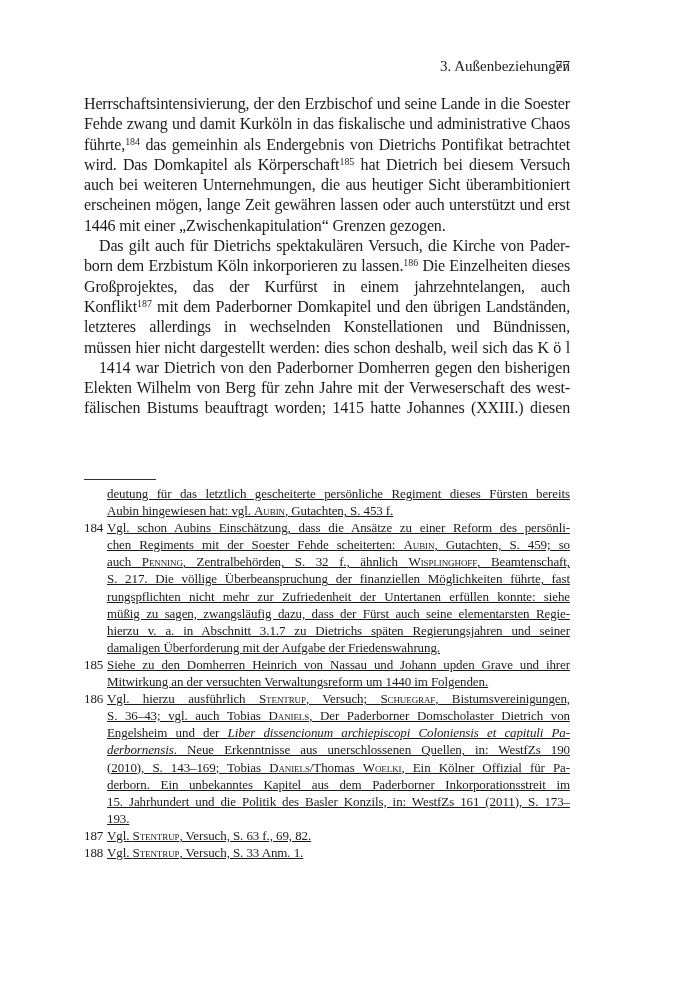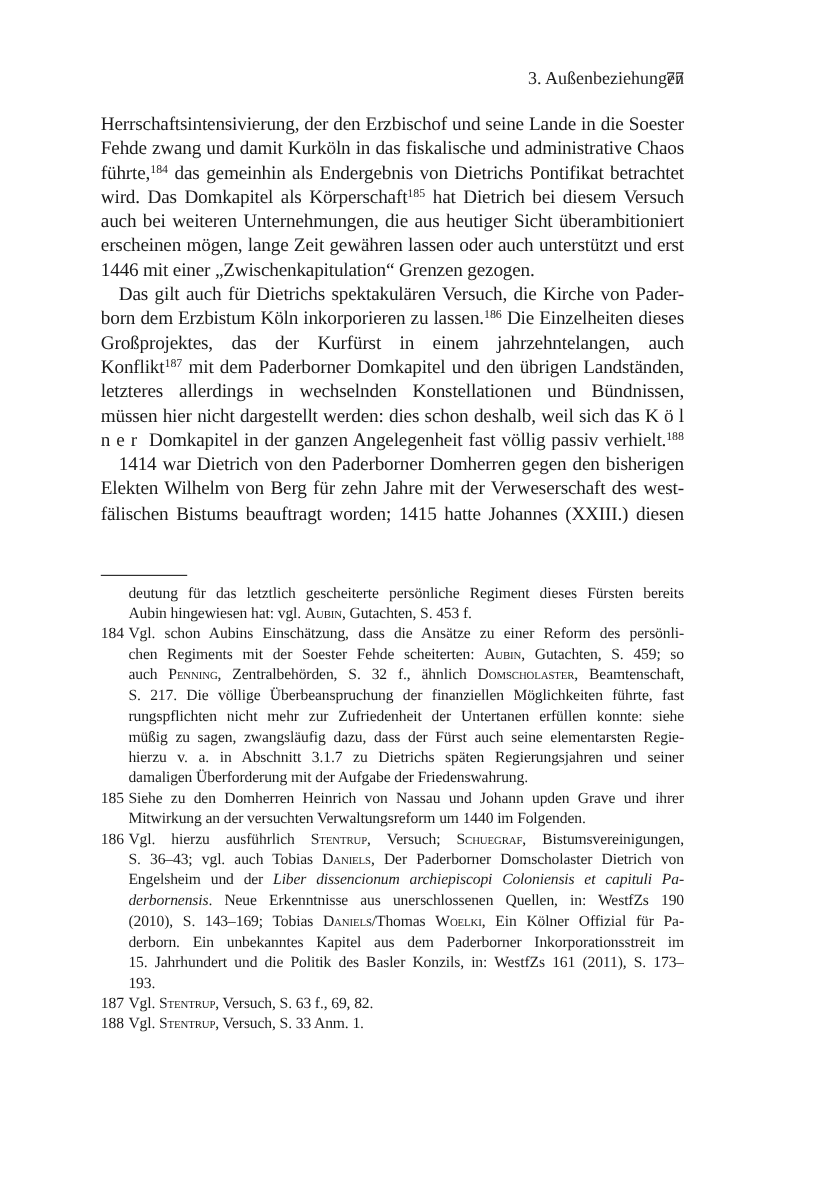--- a/index.html
+++ b/index.html
@@ -31,21 +31,21 @@
   .tline{
     text-align:justify;text-align-last:justify;overflow:hidden;
   }
   .tline:not(.end)::after{content:'';display:inline-block;width:100%;height:0;}
   .tline.end{text-align-last:left;}
   .tline.end::after{content:none;}
   .tline.ind{text-indent:15px;}
   .sup{font-size:0.62em;vertical-align:0.52em;line-height:0;letter-spacing:normal;}
   .sc{font-variant:small-caps;}
   .i{font-style:italic;}
-  .fnitem{position:relative;padding-left:23px;}
+  .fnitem{position:relative;padding-left:23px;text-decoration:underline;}
   .fnnum{position:absolute;left:0;top:0;}
 </style>
 </head>
 <body>
 
 <div class="page">
   <div class="runhead">
     <span class="chapter">3. Außenbeziehungen</span>
     <span class="pagenum">77</span>
   </div>
@@ -57,38 +57,37 @@
       <div class="tline"><span>wird. Das Domkapitel als Körperschaft</span><span class="sup">185</span><span> hat Dietrich bei diesem Versuch und</span></div>
       <div class="tline"><span>auch bei weiteren Unternehmungen, die aus heutiger Sicht überambitioniert</span></div>
       <div class="tline"><span>erscheinen mögen, lange Zeit gewähren lassen oder auch unterstützt und erst</span></div>
       <div class="tline end"><span>1446 mit einer „Zwischenkapitulation“ Grenzen gezogen.</span></div>
       <div class="tline ind"><span>Das gilt auch für Dietrichs spektakulären Versuch, die Kirche von Pader-</span></div>
       <div class="tline"><span>born dem Erzbistum Köln inkorporieren zu lassen.</span><span class="sup">186</span><span> Die Einzelheiten dieses</span></div>
       <div class="tline"><span>Großprojektes, das der Kurfürst in einem jahrzehntelangen, auch bewaffneten</span></div>
       <div class="tline"><span>Konflikt</span><span class="sup">187</span><span> mit dem Paderborner Domkapitel und den übrigen Landständen,</span></div>
       <div class="tline"><span>letzteres allerdings in wechselnden Konstellationen und Bündnissen, verfocht,</span></div>
       <div class="tline"><span>müssen hier nicht dargestellt werden: dies schon deshalb, weil sich das K ö l -</span></div>
-      <div class="tline"><span>n e r&nbsp; Domkapitel in der ganzen Angelegenheit fast völlig passiv verhielt.</span><span class="sup">188</span></div>
       <div class="tline ind"><span>1414 war Dietrich von den Paderborner Domherren gegen den bisherigen</span></div>
       <div class="tline"><span>Elekten Wilhelm von Berg für zehn Jahre mit der Verweserschaft des west-</span></div>
       <div class="tline"><span>fälischen Bistums beauftragt worden; 1415 hatte Johannes (XXIII.) diesen</span></div>
     </div>
 
   <div class="fnrule"></div>
 
   <div class="footnotes">
       <div class="fnitem">
         <div class="tline"><span>deutung für das letztlich gescheiterte persönliche Regiment dieses Fürsten bereits</span></div>
         <div class="tline end"><span>Aubin hingewiesen hat: vgl. </span><span class="sc">Aubin</span><span>, Gutachten, S. 453 f.</span></div>
       </div>
       <div class="fnitem">
         <span class="fnnum">184</span>
         <div class="tline"><span>Vgl. schon Aubins Einschätzung, dass die Ansätze zu einer Reform des persönli-</span></div>
         <div class="tline"><span>chen Regiments mit der Soester Fehde scheiterten: </span><span class="sc">Aubin</span><span>, Gutachten, S. 459; so</span></div>
-        <div class="tline"><span>auch </span><span class="sc">Penning</span><span>, Zentralbehörden, S. 32 f., ähnlich </span><span class="sc">Domscholaster</span><span>, Beamtenschaft,</span></div>
+        <div class="tline"><span>auch </span><span class="sc">Penning</span><span>, Zentralbehörden, S. 32 f., ähnlich </span><span class="sc">Wisplinghoff</span><span>, Beamtenschaft,</span></div>
         <div class="tline"><span>S. 217. Die völlige Überbeanspruchung der finanziellen Möglichkeiten führte, fast</span></div>
         <div class="tline"><span>rungspflichten nicht mehr zur Zufriedenheit der Untertanen erfüllen konnte: siehe</span></div>
         <div class="tline"><span>müßig zu sagen, zwangsläufig dazu, dass der Fürst auch seine elementarsten Regie-</span></div>
         <div class="tline"><span>hierzu v. a. in Abschnitt 3.1.7 zu Dietrichs späten Regierungsjahren und seiner</span></div>
         <div class="tline end"><span>damaligen Überforderung mit der Aufgabe der Friedenswahrung.</span></div>
       </div>
       <div class="fnitem">
         <span class="fnnum">185</span>
         <div class="tline"><span>Siehe zu den Domherren Heinrich von Nassau und Johann upden Grave und ihrer</span></div>
         <div class="tline end"><span>Mitwirkung an der versuchten Verwaltungsreform um 1440 im Folgenden.</span></div>

